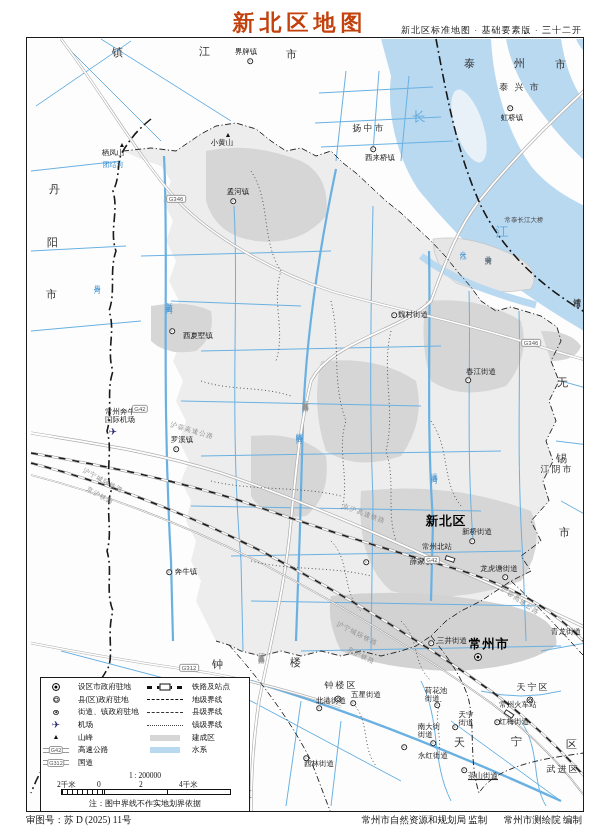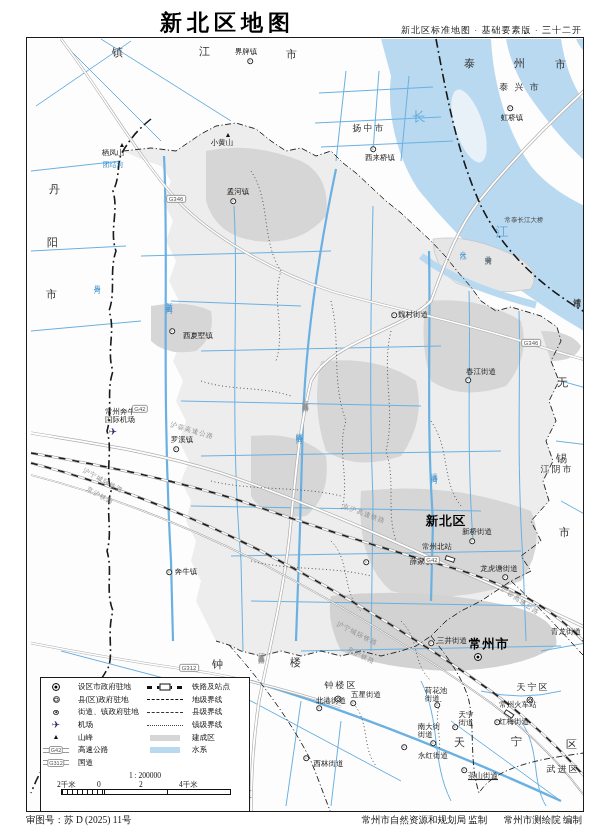--- a/index.html
+++ b/index.html
@@ -1,19 +1,19 @@
 <!DOCTYPE html>
 <html><head>
 <meta charset="utf-8">
 <style>
   html,body{margin:0;padding:0;background:#fff;}
   .page{position:relative;width:607px;height:833px;background:#fff;overflow:hidden;
         font-family:"Liberation Sans",sans-serif;}
-  .title{position:absolute;left:160px;top:8px;width:280px;
-         font-size:22px;font-weight:bold;letter-spacing:5px;color:#000000;}
+  .title{position:absolute;left:160px;top:8px;width:280px;text-align:center;
+         font-size:22px;font-weight:bold;letter-spacing:5px;color:#c2410c;}
   .subtitle{position:absolute;right:25px;top:24px;font-size:9px;color:#222;
             font-family:"Liberation Serif",serif;letter-spacing:1px;margin-left:40px;}
   .map-frame{position:absolute;left:26px;top:37px;width:556px;height:773px;
              border:1.3px solid #1a1a1a;background:#fff;overflow:hidden;}
   .map-frame svg{position:absolute;left:-26px;top:-37px;}
   #map-layer{position:absolute;left:0;top:0;width:607px;height:833px;pointer-events:none;}
   .lbl{position:absolute;transform:translate(-50%,-50%);white-space:pre;line-height:1.05;
        font-family:"Liberation Serif",serif;}
   .city{font-size:11px;color:#333;letter-spacing:1px;}
   .city2{font-size:9px;color:#333;letter-spacing:2px;}
@@ -265,21 +265,21 @@
       <span class="lbl town" style="left: 437px; top: 547px;">常州北站</span>
       <span class="lbl town" style="left: 518px; top: 705px;">常州火车站</span>
       <span class="lbl town" style="left: 452px; top: 641px;">三井街道</span>
       <span class="lbl town" style="left: 514px; top: 722px;">红梅街道</span>
       <span class="lbl town" style="left: 483px; top: 776px; text-decoration: underline;">茶山街道</span>
       <span class="lbl town" style="left: 403px; top: 756px; margin-left: 30px;">永红街道</span>
       <span class="lbl town" style="left: 429px; top: 731px;">南大街
 街道</span>
       <span class="lbl town" style="left: 366px; top: 695px;">五星街道</span>
       <span class="lbl town" style="left: 331px; top: 701px;">北港街道</span>
-      <span class="lbl town" style="left: 319px; top: 764px; padding-left: 19px;">西林街道</span>
+      <span class="lbl town" style="left: 319px; top: 764px;">西林街道</span>
       <span class="lbl town" style="left: 436px; top: 695px;">荷花池
 街道</span>
       <span class="lbl town" style="left: 466px; top: 719px;">天宁
 街道</span>
       <span class="lbl town" style="left: 566px; top: 632px;">青龙街道</span>
       <span class="lbl town" style="left: 120px; top: 416px;">常州奔牛
 国际机场</span>
       <span class="lbl waterbig" style="left: 420px; top: 117px;">长</span>
       <span class="lbl waterbig" style="left: 503px; top: 232px;">江</span>
       <span class="lbl riverv" style="left: 462px; top: 247px;">夹江</span>
@@ -431,20 +431,21 @@
         <span class="sb-l0">2千米</span>
         <span class="sb-l1">0</span>
         <span class="sb-l2">2</span>
         <span class="sb-l3">4千米</span>
       </div>
       <div class="sb-bar">
           <div class="sb-hatch"></div>
           <div class="sb-mid"></div>
         </div>
     </div>
+    <div class="legend-note">注：图中界线不作实地划界依据</div>
   </div>
 
   <div class="footer-left">审图号：苏 D (2025) 11号</div>
   <div class="footer-right">
     <span>常州市自然资源和规划局  监制</span>
     <span>常州市测绘院  编制</span>
   </div>
 </div>
 
 </body></html>

